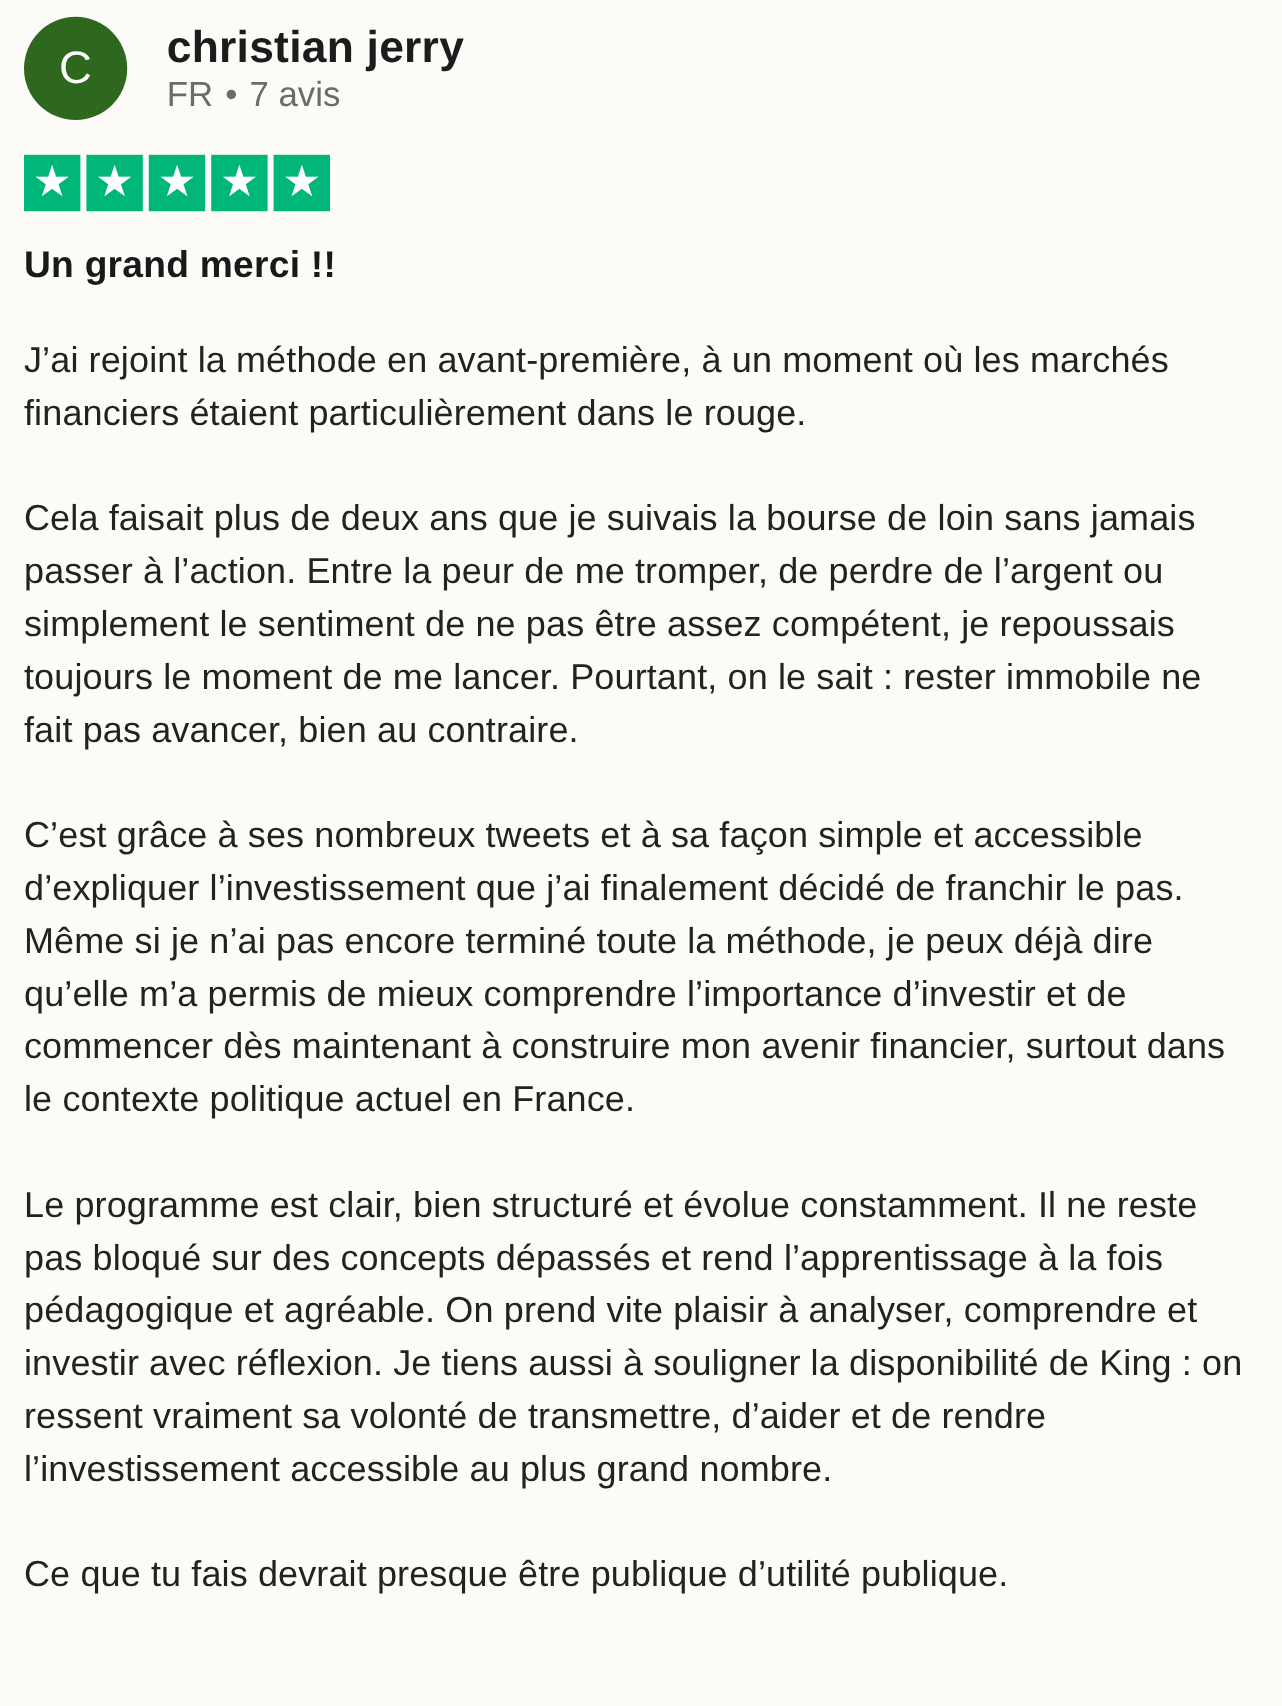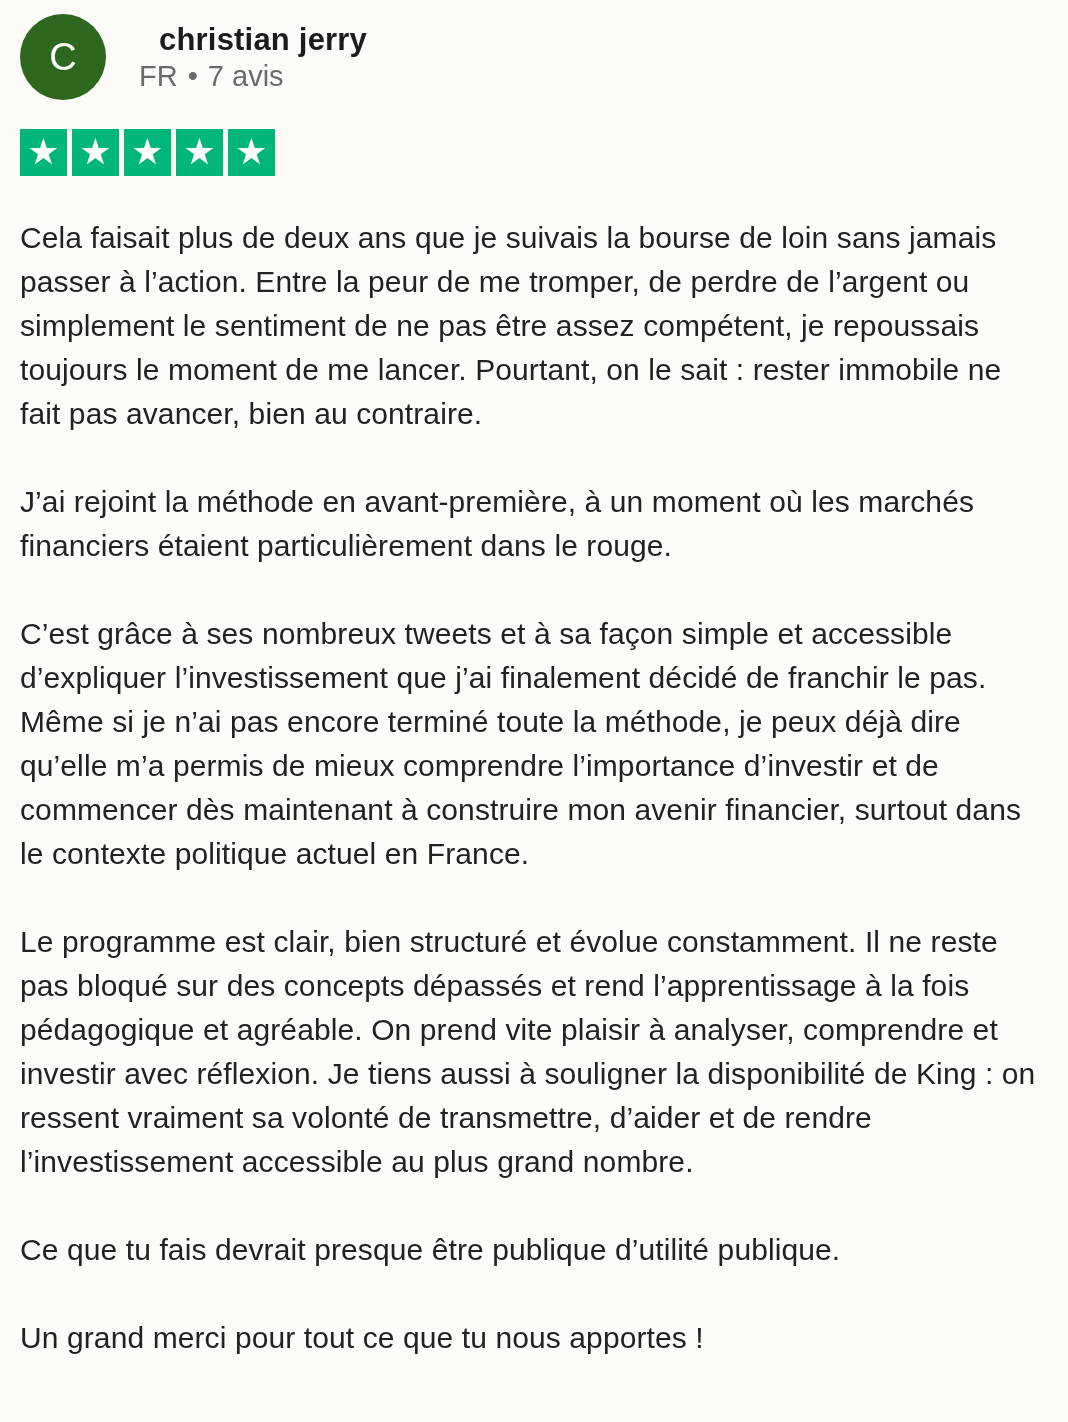--- a/index.html
+++ b/index.html
@@ -41,26 +41,25 @@
     cursor: pointer;
   }
   .avatar span {
     color: #ffffff;
     font-size: 38px;
     line-height: 1;
     font-weight: 500;
   }
   .id-block { display: flex; flex-direction: column; }
   .name {
-    font-size: 31px;
+    font-size: 37px;
     font-weight: 700;
     color: var(--text-dark);
     letter-spacing: 0.2px;
     cursor: pointer;
-    margin-left: 20px;
   }
   .meta {
     margin-top: 2px;
     font-size: 29px;
     color: var(--text-muted);
     display: flex;
     align-items: center;
     gap: 10px;
   }
   
@@ -126,23 +125,23 @@
   </div>
 
   <div class="stars" id="stars">
       <div class="star"></div>
       <div class="star"></div>
       <div class="star"></div>
       <div class="star"></div>
       <div class="star"></div>
     </div>
 
+  <h2 class="title">Un grand merci !!</h2>
 
   <div class="body-text">
+    <p>J’ai rejoint la méthode en avant-première, à un moment où les marchés financiers étaient particulièrement dans le rouge.</p>
     <p>Cela faisait plus de deux ans que je suivais la bourse de loin sans jamais passer à l’action. Entre la peur de me tromper, de perdre de l’argent ou simplement le sentiment de ne pas être assez compétent, je repoussais toujours le moment de me lancer. Pourtant, on le sait : rester immobile ne fait pas avancer, bien au contraire.</p>
-    <p>J’ai rejoint la méthode en avant-première, à un moment où les marchés financiers étaient particulièrement dans le rouge.</p>
     <p>C’est grâce à ses nombreux tweets et à sa façon simple et accessible d’expliquer l’investissement que j’ai finalement décidé de franchir le pas. Même si je n’ai pas encore terminé toute la méthode, je peux déjà dire qu’elle m’a permis de mieux comprendre l’importance d’investir et de commencer dès maintenant à construire mon avenir financier, surtout dans le contexte politique actuel en France.</p>
     <p>Le programme est clair, bien structuré et évolue constamment. Il ne reste pas bloqué sur des concepts dépassés et rend l’apprentissage à la fois pédagogique et agréable. On prend vite plaisir à analyser, comprendre et investir avec réflexion. Je tiens aussi à souligner la disponibilité de King : on ressent vraiment sa volonté de transmettre, d’aider et de rendre l’investissement accessible au plus grand nombre.</p>
     <p>Ce que tu fais devrait presque être publique d’utilité publique.</p>
-    <p>Un grand merci pour tout ce que tu nous apportes !</p>
   </div>
 
 </div>
 
 </body></html>

